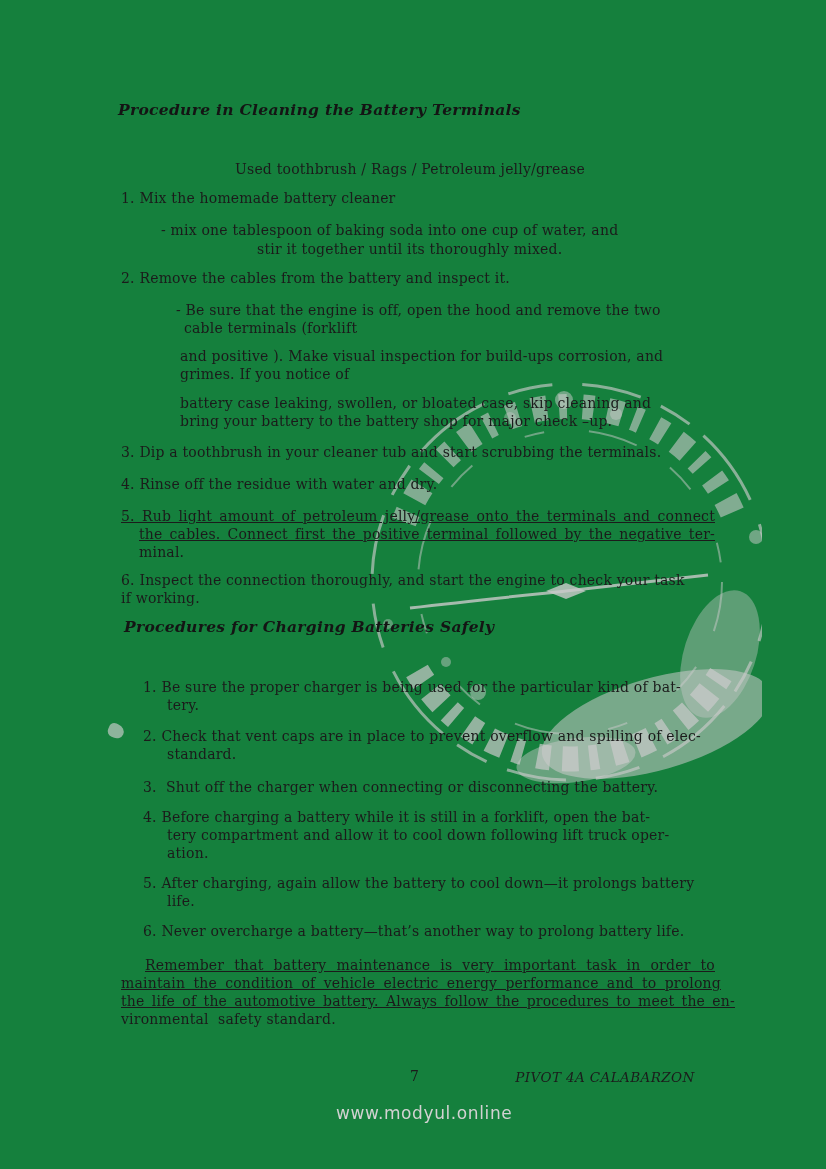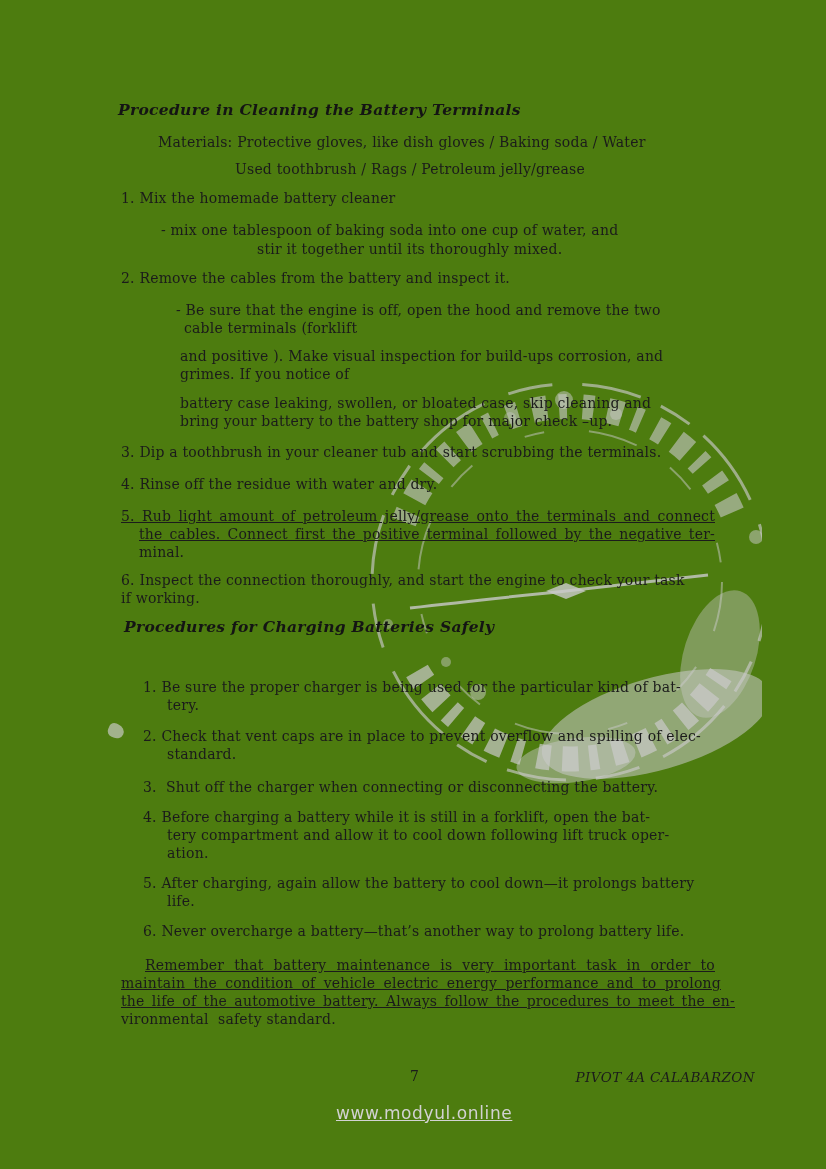--- a/index.html
+++ b/index.html
@@ -1,42 +1,42 @@
 <!DOCTYPE html>
 <html><head>
 <meta charset="utf-8">
 <style>
   html,body { margin:0; padding:0; background:#ffffff; }
   .page {
     position:relative; width:826px; height:1169px; margin:0 auto;
-    background:#4d7c0f; overflow:hidden;
+    background:#15803d; overflow:hidden;
     font-family:"DejaVu Serif","Liberation Serif",serif;
     color:#1b1b1b;
   }
   
   .ln {
     position:absolute; font-size:14px; line-height:19px;
     letter-spacing:.2px; white-space:pre; z-index:2;
   }
   
   .j { white-space:normal; text-align-last:justify;text-decoration:underline; }
   
   .h {
     position:absolute; font-size:15.5px; font-weight:bold; font-style:italic;
     letter-spacing:.3px; white-space:pre; z-index:2; color:#141414;
   }
   .footer-num { position:absolute; font-size:14px; z-index:2; }
   .footer-brand {
     position:absolute; font-size:13.5px; font-style:italic;
-    letter-spacing:.4px; text-align:right; z-index:2;
+    letter-spacing:.4px; text-align:center; z-index:2;
   }
   .wm-url {
     position:absolute; left:336px; top:1103px;
     font-family:"DejaVu Sans","Liberation Sans",sans-serif;
-    font-size:17px; color:#d2d2d2; letter-spacing:.6px; z-index:1;text-decoration:underline;
+    font-size:17px; color:#d2d2d2; letter-spacing:.6px; z-index:1;
   }
   .stamp { position:absolute; left:358px; top:362px; width:404px; height:436px; z-index:0; }
   .speck {
     position:absolute; left:108px; top:724px; width:16px; height:14px;
     background:#d0d0d0; opacity:.65; z-index:0;
     border-radius:40% 60% 55% 45%; transform:rotate(24deg);
   }
 </style>
 </head>
 <body>
@@ -62,21 +62,20 @@
       <circle cx="30" cy="262" r="5" opacity=".4"></circle>
       <circle cx="206" cy="38" r="9" opacity=".5"></circle>
       <circle cx="258" cy="52" r="6" opacity=".45"></circle>
       <circle cx="152" cy="56" r="6" opacity=".4"></circle>
     </g>
   </svg>
   <div class="speck"></div>
 
   <div class="h" style="left:118px;top:100px">Procedure in Cleaning the Battery Terminals</div>
 
-  <div class="ln" style="left:158px;top:133px">Materials: Protective gloves, like dish gloves / Baking soda / Water</div>
   <div class="ln" style="left:235px;top:160px">Used toothbrush / Rags / Petroleum jelly/grease</div>
 
   <div class="ln" style="left:121px;top:189px">1. Mix the homemade battery cleaner</div>
   <div class="ln" style="left:161px;top:221px">- mix one tablespoon of baking soda into one cup of water, and</div>
   <div class="ln" style="left:257px;top:240px">stir it together until its thoroughly mixed.</div>
 
   <div class="ln" style="left:121px;top:269px">2. Remove the cables from the battery and inspect it.</div>
   <div class="ln" style="left:176px;top:301px">- Be sure that the engine is off, open the hood and remove the two</div>
   <div class="ln" style="left:184px;top:319px">cable terminals (forklift</div>
   <div class="ln" style="left:180px;top:347px">and positive ). Make visual inspection for build-ups corrosion, and</div>

